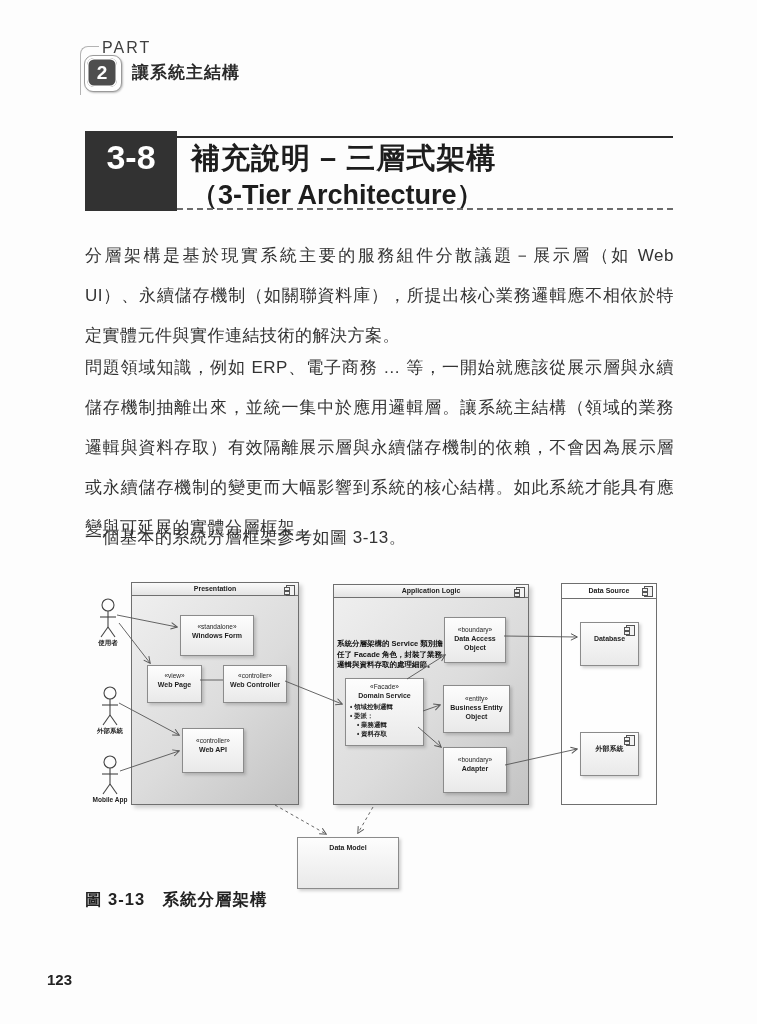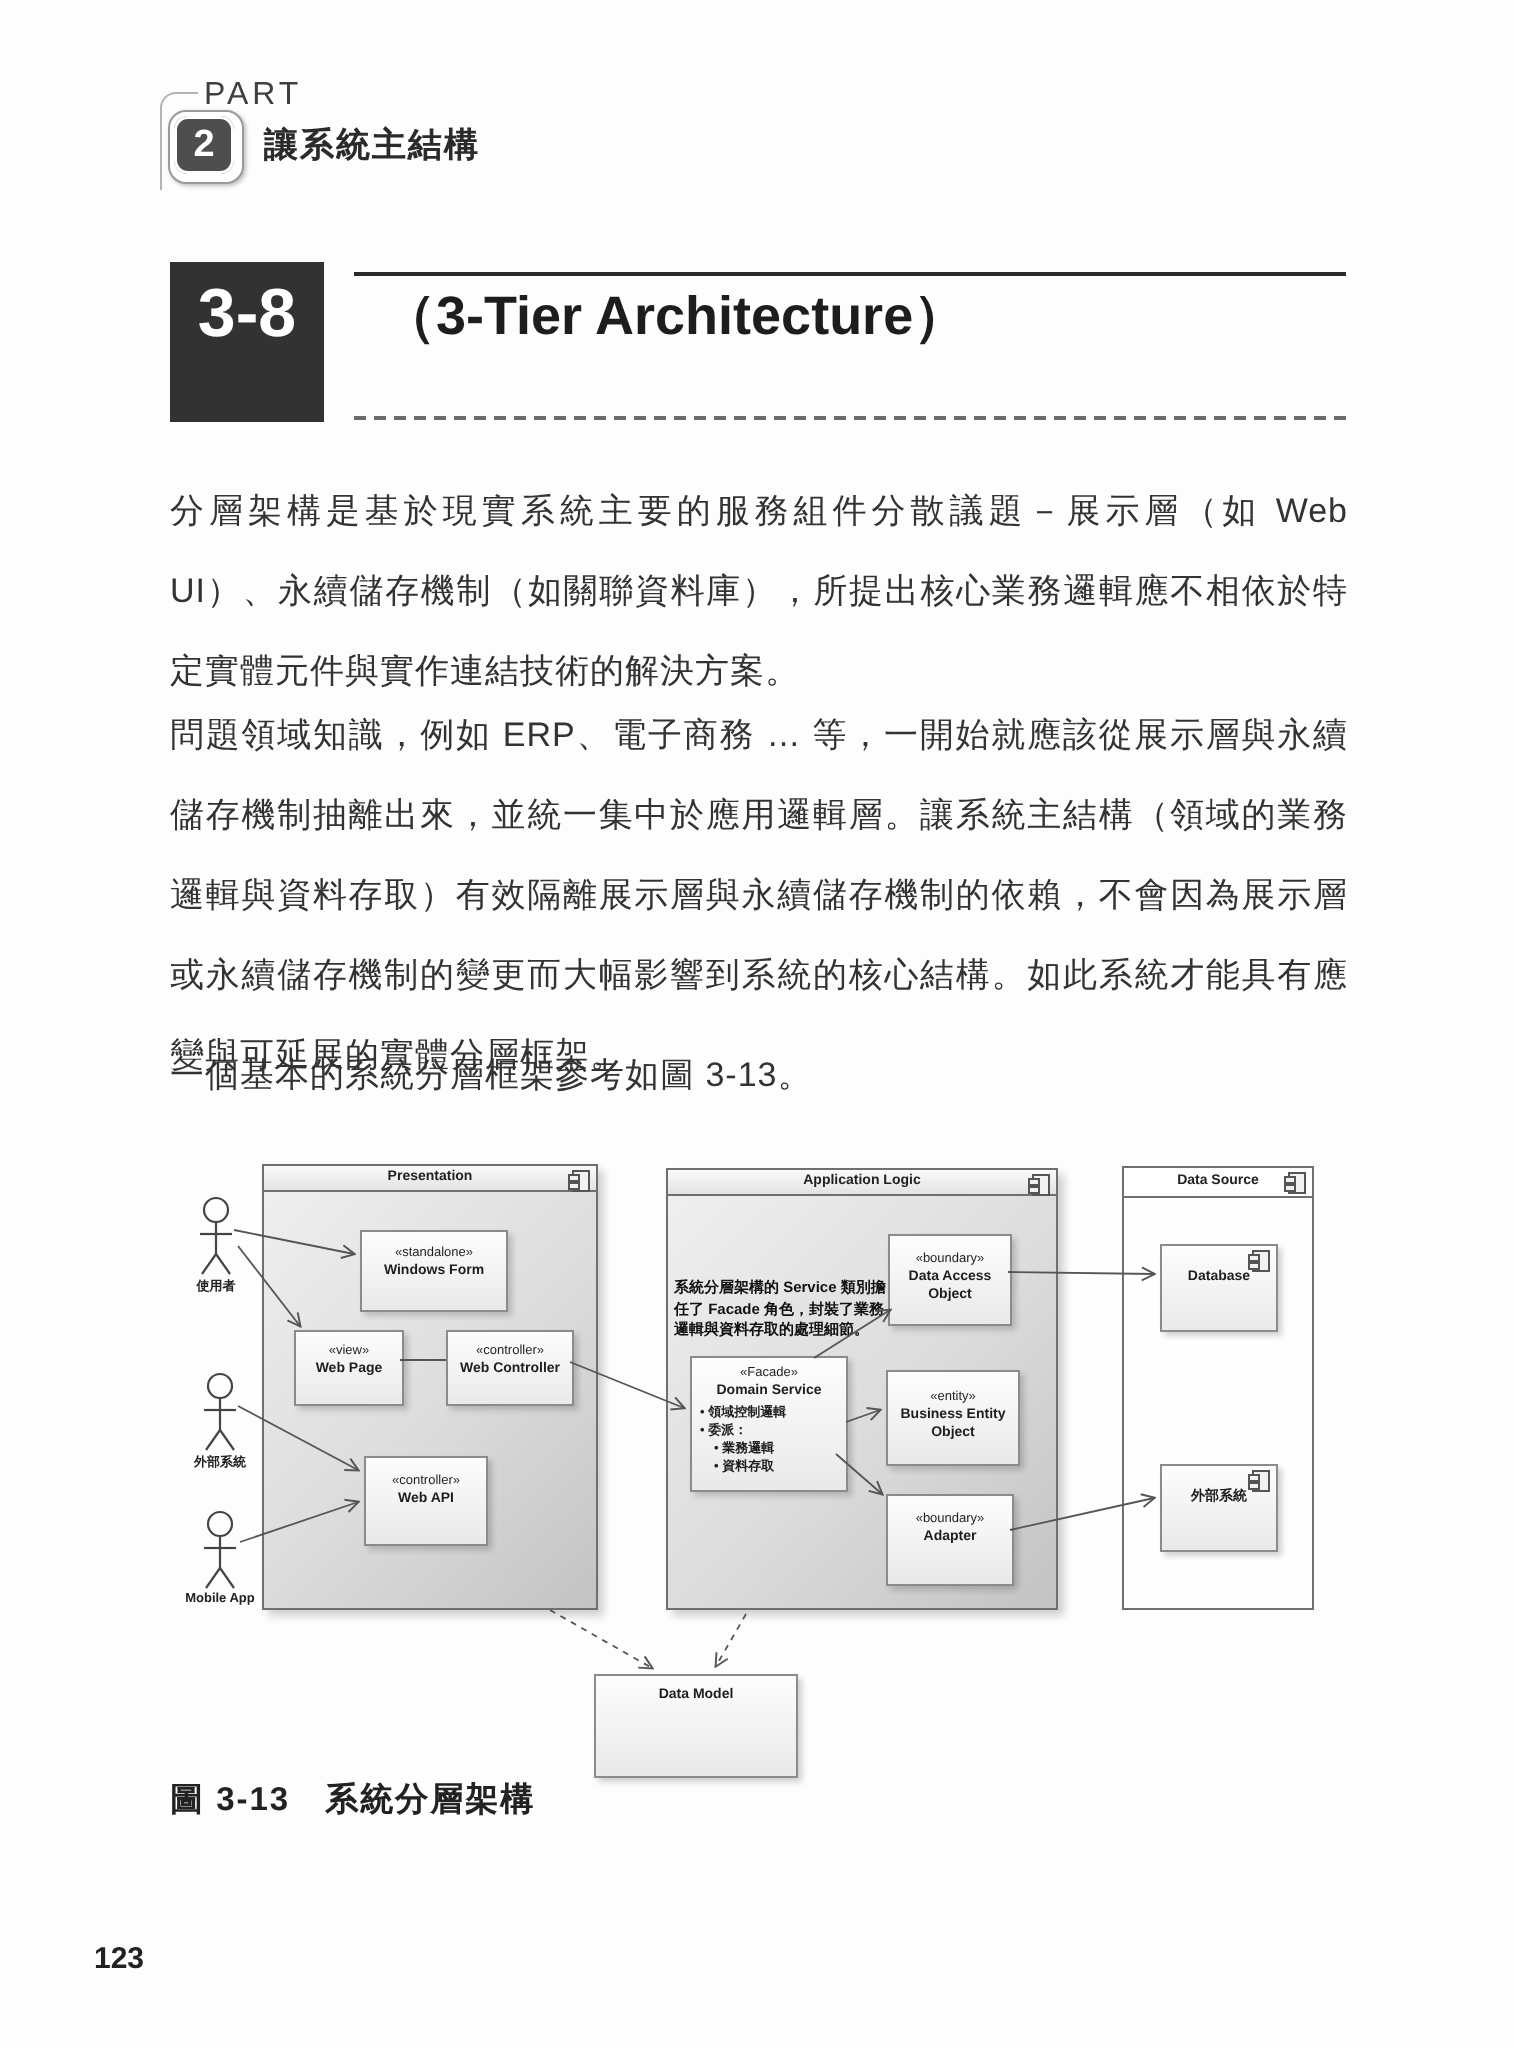--- a/index.html
+++ b/index.html
@@ -15,21 +15,21 @@
     border-left:1px solid #b3b3b3;border-top:1px solid #b3b3b3;border-radius:8px 0 0 0;}
   .part-label{left:99px;top:39px;font-size:16px;letter-spacing:2px;color:#3f3f3f;background:#fdfdfd;padding:0 3px;}
   .part-badge-outer{left:84px;top:55px;width:36px;height:35px;border:1px solid #9a9a9a;border-radius:9px;
     background:#fff;box-shadow:1px 1px 2px rgba(0,0,0,.25);}
   .part-badge{left:87px;top:58px;width:30px;height:29px;background:#4e4e4e;border-radius:7px;
     box-shadow:inset 0 0 0 1.5px #fff;color:#fff;font-size:19px;font-weight:bold;
     text-align:center;line-height:29px;}
   .part-title{left:132px;top:61px;font-size:17px;font-weight:bold;color:#2b2b2b;letter-spacing:1px;}
 
   
-  .sec-box{left:85px;top:131px;width:77px;height:80px;background:#323232;
+  .sec-box{left:85px;top:131px;width:92px;height:80px;background:#323232;
     color:#fff;text-align:center;}
   .sec-num{font-size:34px;font-weight:bold;line-height:52px;}
   .sec-rule-top{left:177px;top:136px;width:496px;border-top:2px solid #2a2a2a;}
   .sec-rule-dash{left:177px;top:208px;width:496px;border-top:2px dashed #6b6b6b;}
   .sec-title{left:191px;top:140px;width:480px;line-height:37px;
     font-weight:bold;color:#1d1d1d;}
   .sec-title .l1{font-size:29px;letter-spacing:1px;}
   .sec-title .l2{font-size:27px;letter-spacing:0;}
 
   
@@ -79,20 +79,21 @@
 <div class="abs part-label">PART</div>
 <div class="abs part-badge-outer"></div>
 <div class="abs part-badge">2</div>
 <div class="abs part-title">讓系統主結構</div>
 
 <div class="abs sec-rule-top"></div>
 <div class="abs sec-box">
   <div class="sec-num">3-8</div>
 </div>
 <div class="abs sec-title">
+  <div class="l1">補充說明 – 三層式架構</div>
   <div class="l2">（3-Tier Architecture）</div>
 </div>
 <div class="abs sec-rule-dash"></div>
 
 <div class="abs para" style="top:236px;">分層架構是基於現實系統主要的服務組件分散議題－展示層（如 Web UI）、永續儲存機制（如關聯資料庫），所提出核心業務邏輯應不相依於特定實體元件與實作連結技術的解決方案。</div>
 <div class="abs para" style="top:348px;">問題領域知識，例如 ERP、電子商務 … 等，一開始就應該從展示層與永續儲存機制抽離出來，並統一集中於應用邏輯層。讓系統主結構（領域的業務邏輯與資料存取）有效隔離展示層與永續儲存機制的依賴，不會因為展示層或永續儲存機制的變更而大幅影響到系統的核心結構。如此系統才能具有應變與可延展的實體分層框架。</div>
 <div class="abs para single" style="top:518px;">一個基本的系統分層框架參考如圖 3-13。</div>
 
 <div class="abs fig">
 

